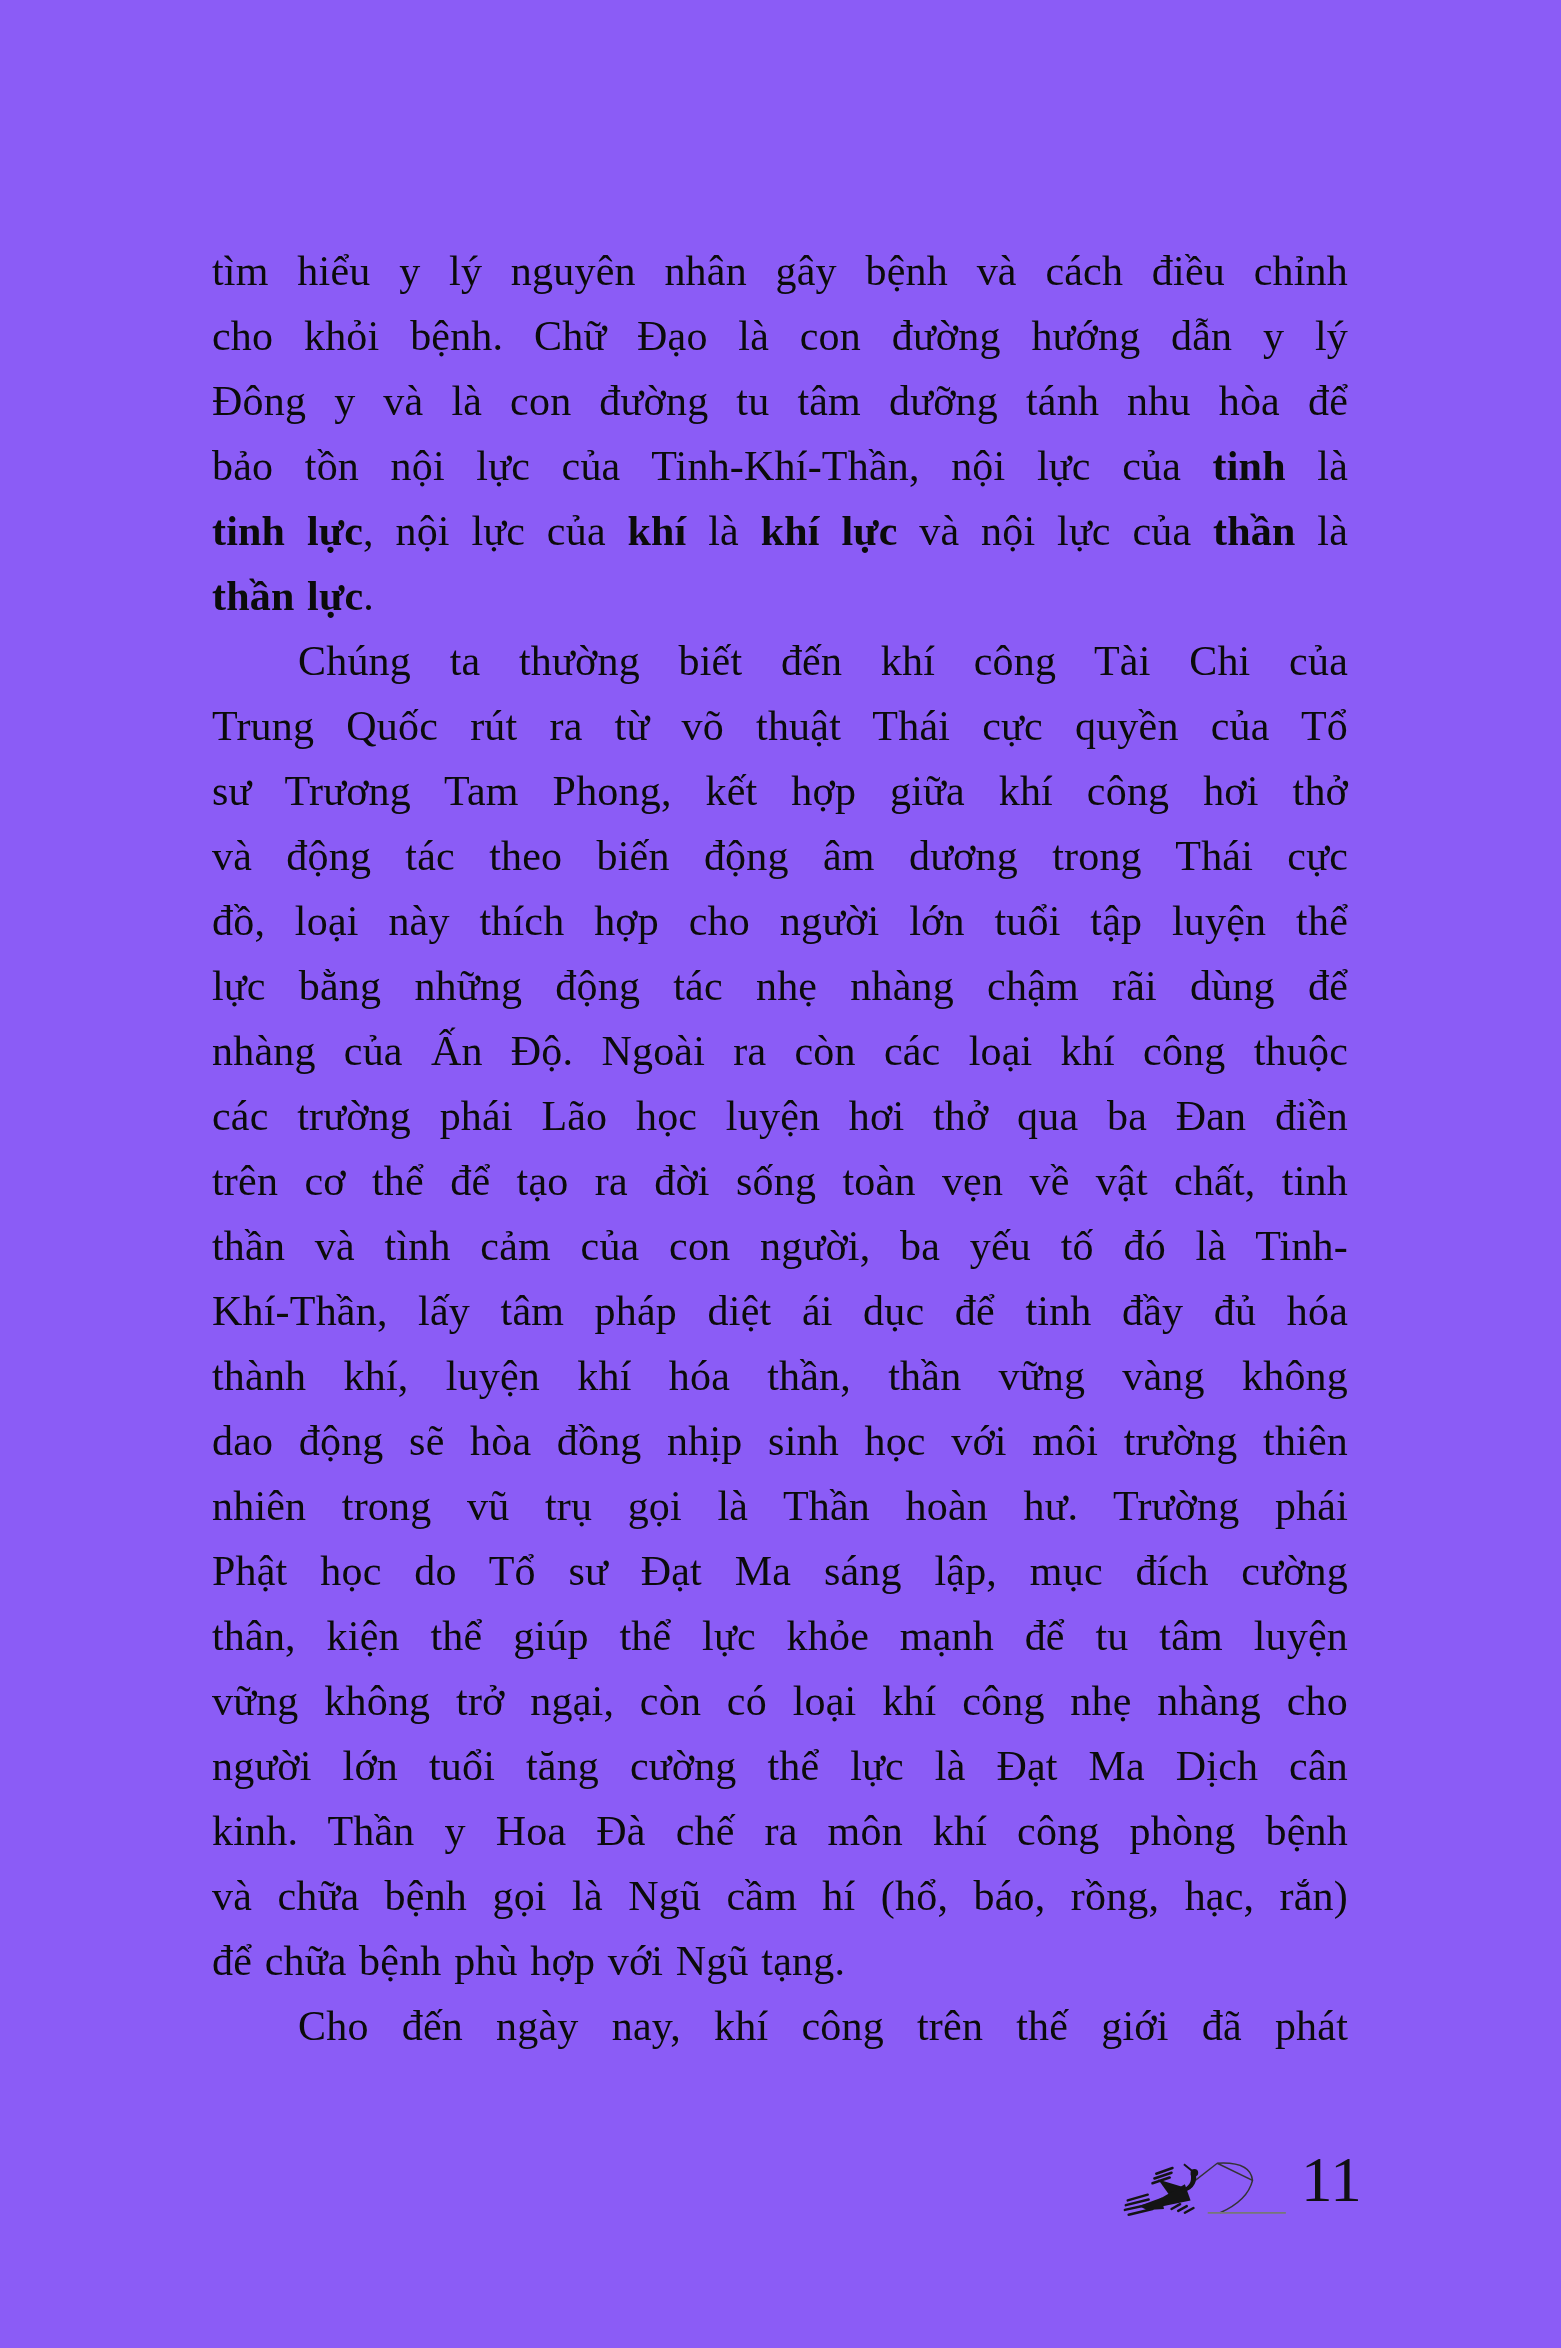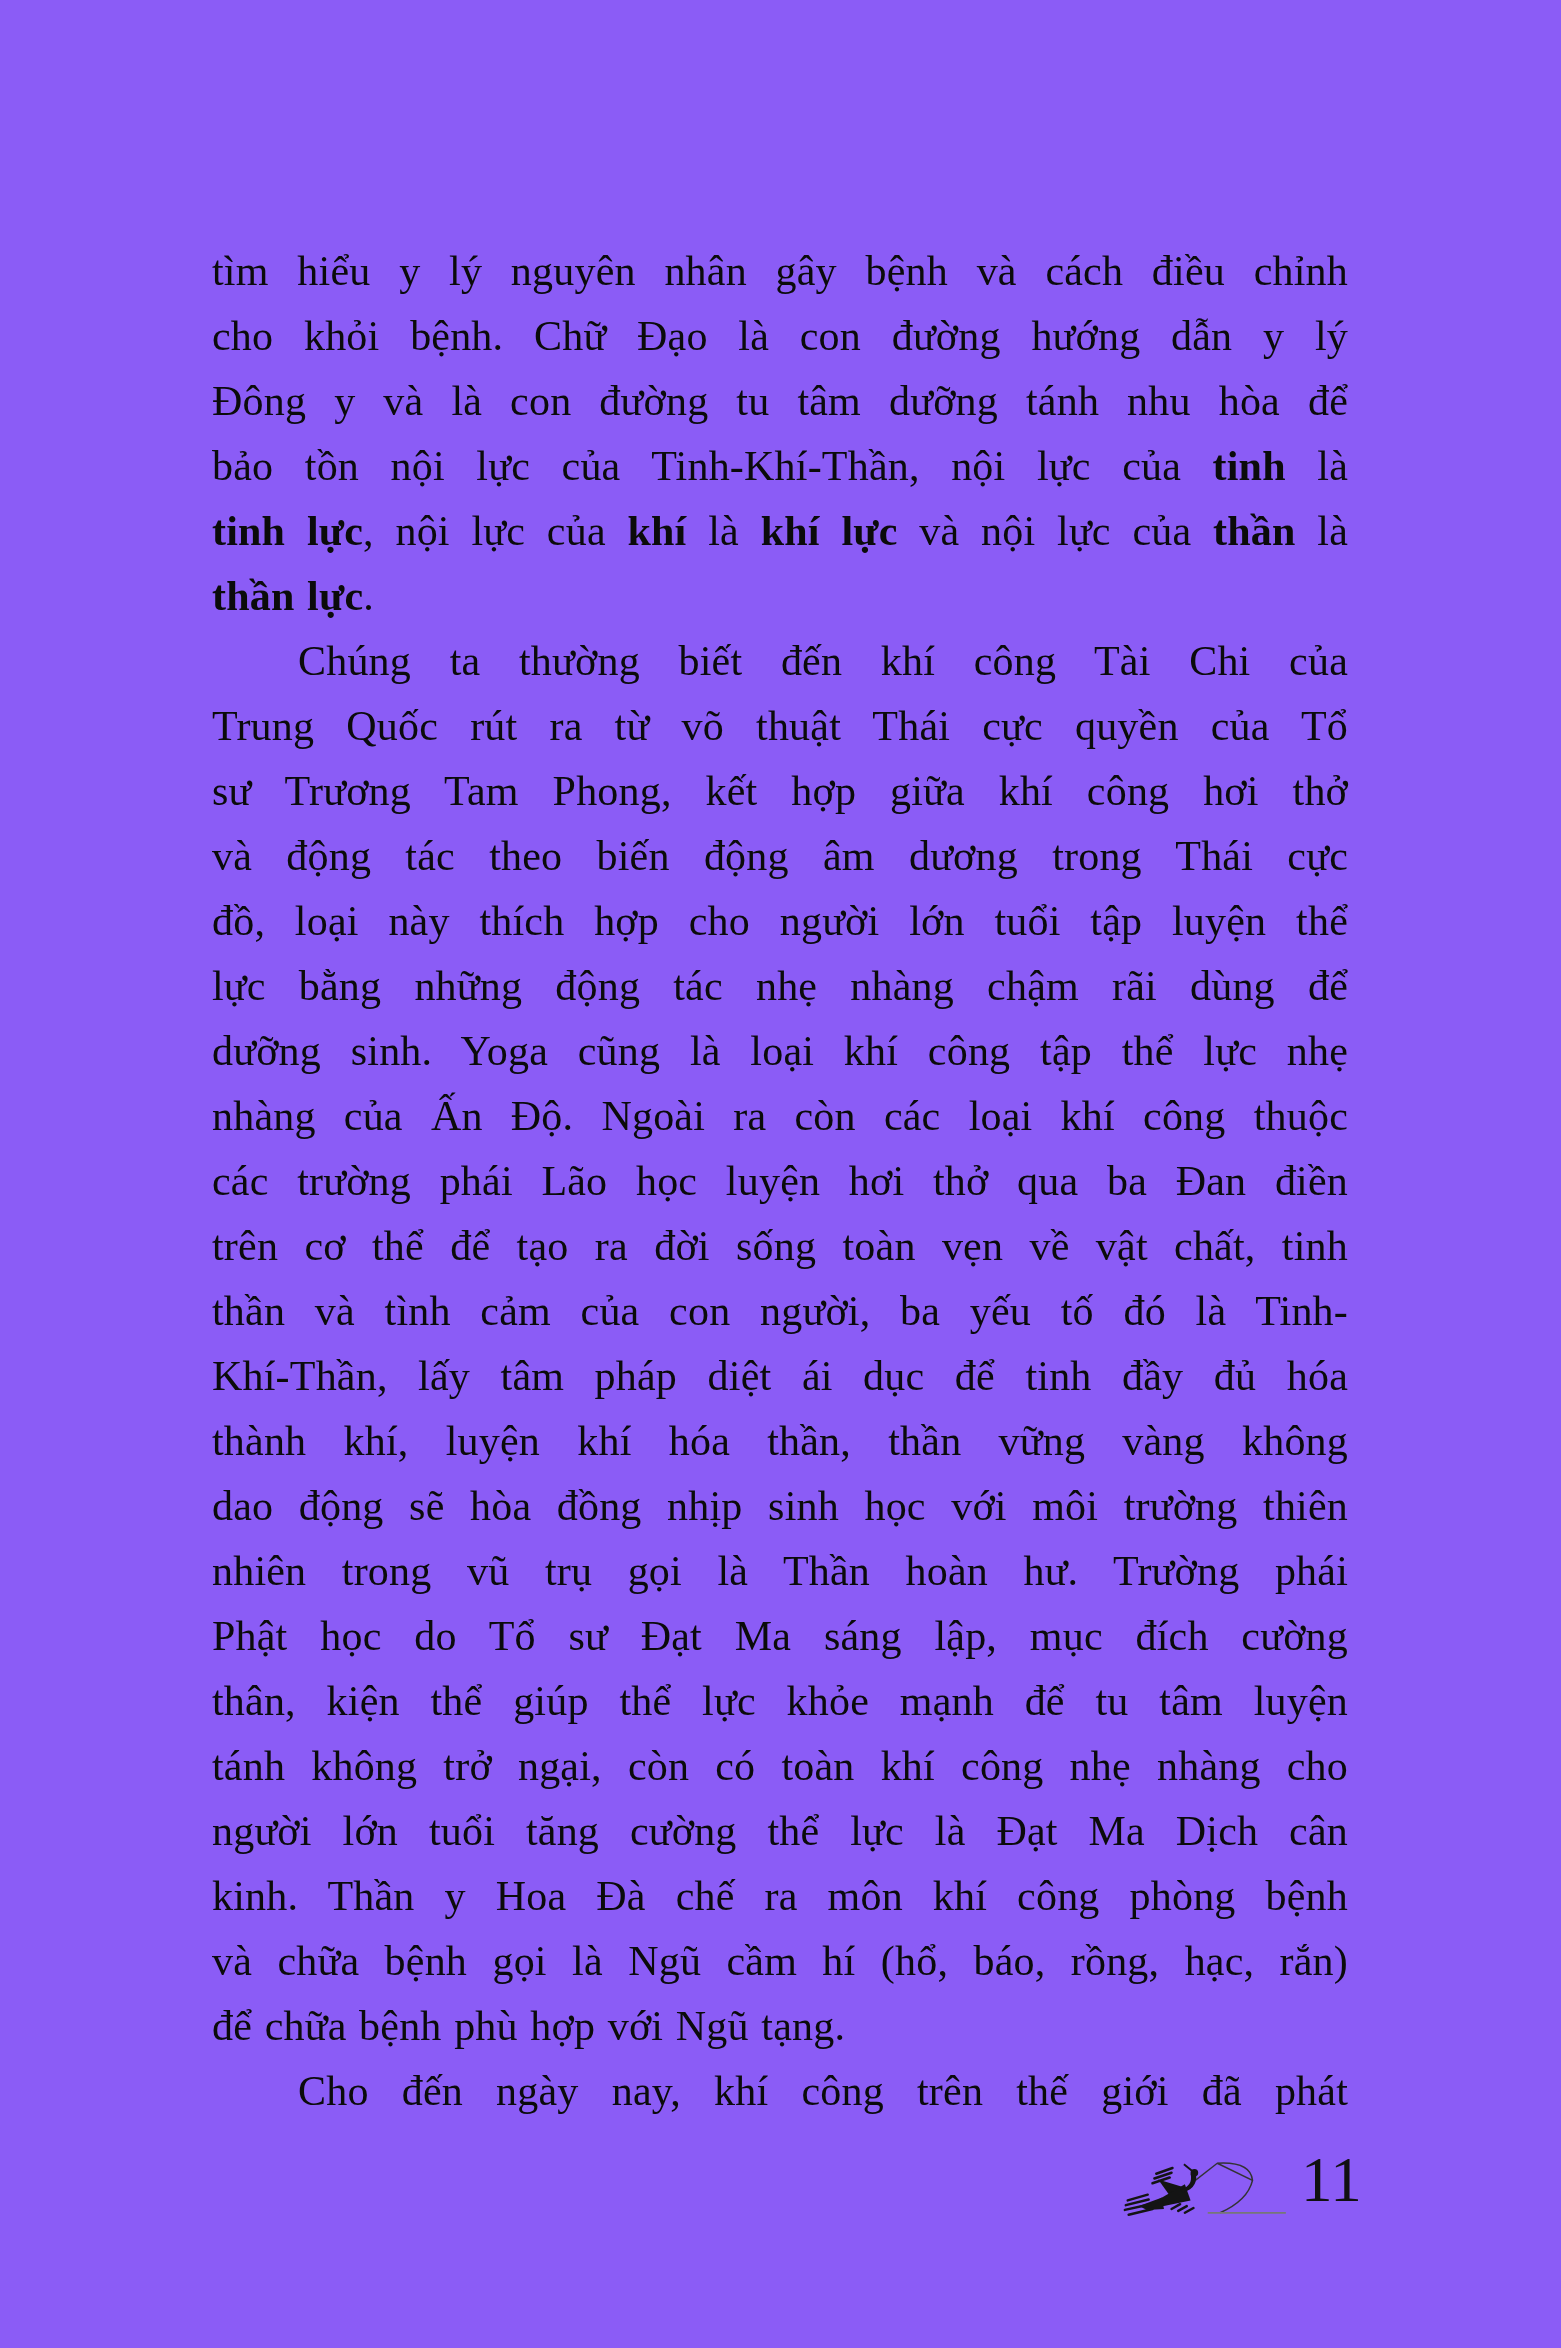--- a/index.html
+++ b/index.html
@@ -69,32 +69,31 @@
       <div class="line"><span>Đông y và là con đường tu tâm dưỡng tánh nhu hòa để</span></div>
       <div class="line"><span>bảo tồn nội lực của Tinh-Khí-Thần, nội lực của </span><b>tinh</b><span> là</span></div>
       <div class="line"><b>tinh lực</b><span>, nội lực của </span><b>khí</b><span> là </span><b>khí lực</b><span> và nội lực của </span><b>thần</b><span> là</span></div>
       <div class="line lastline"><b>thần lực</b><span>.</span></div>
       <div class="line indent"><span>Chúng ta thường biết đến khí công Tài Chi của</span></div>
       <div class="line"><span>Trung Quốc rút ra từ võ thuật Thái cực quyền của Tổ</span></div>
       <div class="line"><span>sư Trương Tam Phong, kết hợp giữa khí công hơi thở</span></div>
       <div class="line"><span>và động tác theo biến động âm dương trong Thái cực</span></div>
       <div class="line"><span>đồ, loại này thích hợp cho người lớn tuổi tập luyện thể</span></div>
       <div class="line"><span>lực bằng những động tác nhẹ nhàng chậm rãi dùng để</span></div>
-      <div class="line"><span>dưỡng sinh. Yoga cũng là loại khí công tập thể lực nhẹ</span></div>
       <div class="line"><span>nhàng của Ấn Độ. Ngoài ra còn các loại khí công thuộc</span></div>
       <div class="line"><span>các trường phái Lão học luyện hơi thở qua ba Đan điền</span></div>
       <div class="line"><span>trên cơ thể để tạo ra đời sống toàn vẹn về vật chất, tinh</span></div>
       <div class="line"><span>thần và tình cảm của con người, ba yếu tố đó là Tinh-</span></div>
       <div class="line"><span>Khí-Thần, lấy tâm pháp diệt ái dục để tinh đầy đủ hóa</span></div>
       <div class="line"><span>thành khí, luyện khí hóa thần, thần vững vàng không</span></div>
       <div class="line"><span>dao động sẽ hòa đồng nhịp sinh học với môi trường thiên</span></div>
       <div class="line"><span>nhiên trong vũ trụ gọi là Thần hoàn hư. Trường phái</span></div>
       <div class="line"><span>Phật học do Tổ sư Đạt Ma sáng lập, mục đích cường</span></div>
       <div class="line"><span>thân, kiện thể giúp thể lực khỏe mạnh để tu tâm luyện</span></div>
-      <div class="line"><span>tánh không trở ngại, còn có toàn khí công nhẹ nhàng cho</span></div>
+      <div class="line"><span>vững không trở ngại, còn có loại khí công nhẹ nhàng cho</span></div>
       <div class="line"><span>người lớn tuổi tăng cường thể lực là Đạt Ma Dịch cân</span></div>
       <div class="line"><span>kinh. Thần y Hoa Đà chế ra môn khí công phòng bệnh</span></div>
       <div class="line"><span>và chữa bệnh gọi là Ngũ cầm hí (hổ, báo, rồng, hạc, rắn)</span></div>
       <div class="line lastline"><span>để chữa bệnh phù hợp với Ngũ tạng.</span></div>
       <div class="line indent"><span>Cho đến ngày nay, khí công trên thế giới đã phát</span></div>
     </div>
 
   <svg class="footer-ornament" viewBox="0 0 190 90" xmlns="http://www.w3.org/2000/svg">
 
     <path d="M100,19 Q135,17 137,37 Q132,58 103,71" fill="none" stroke="#333" stroke-width="1.6"></path>

